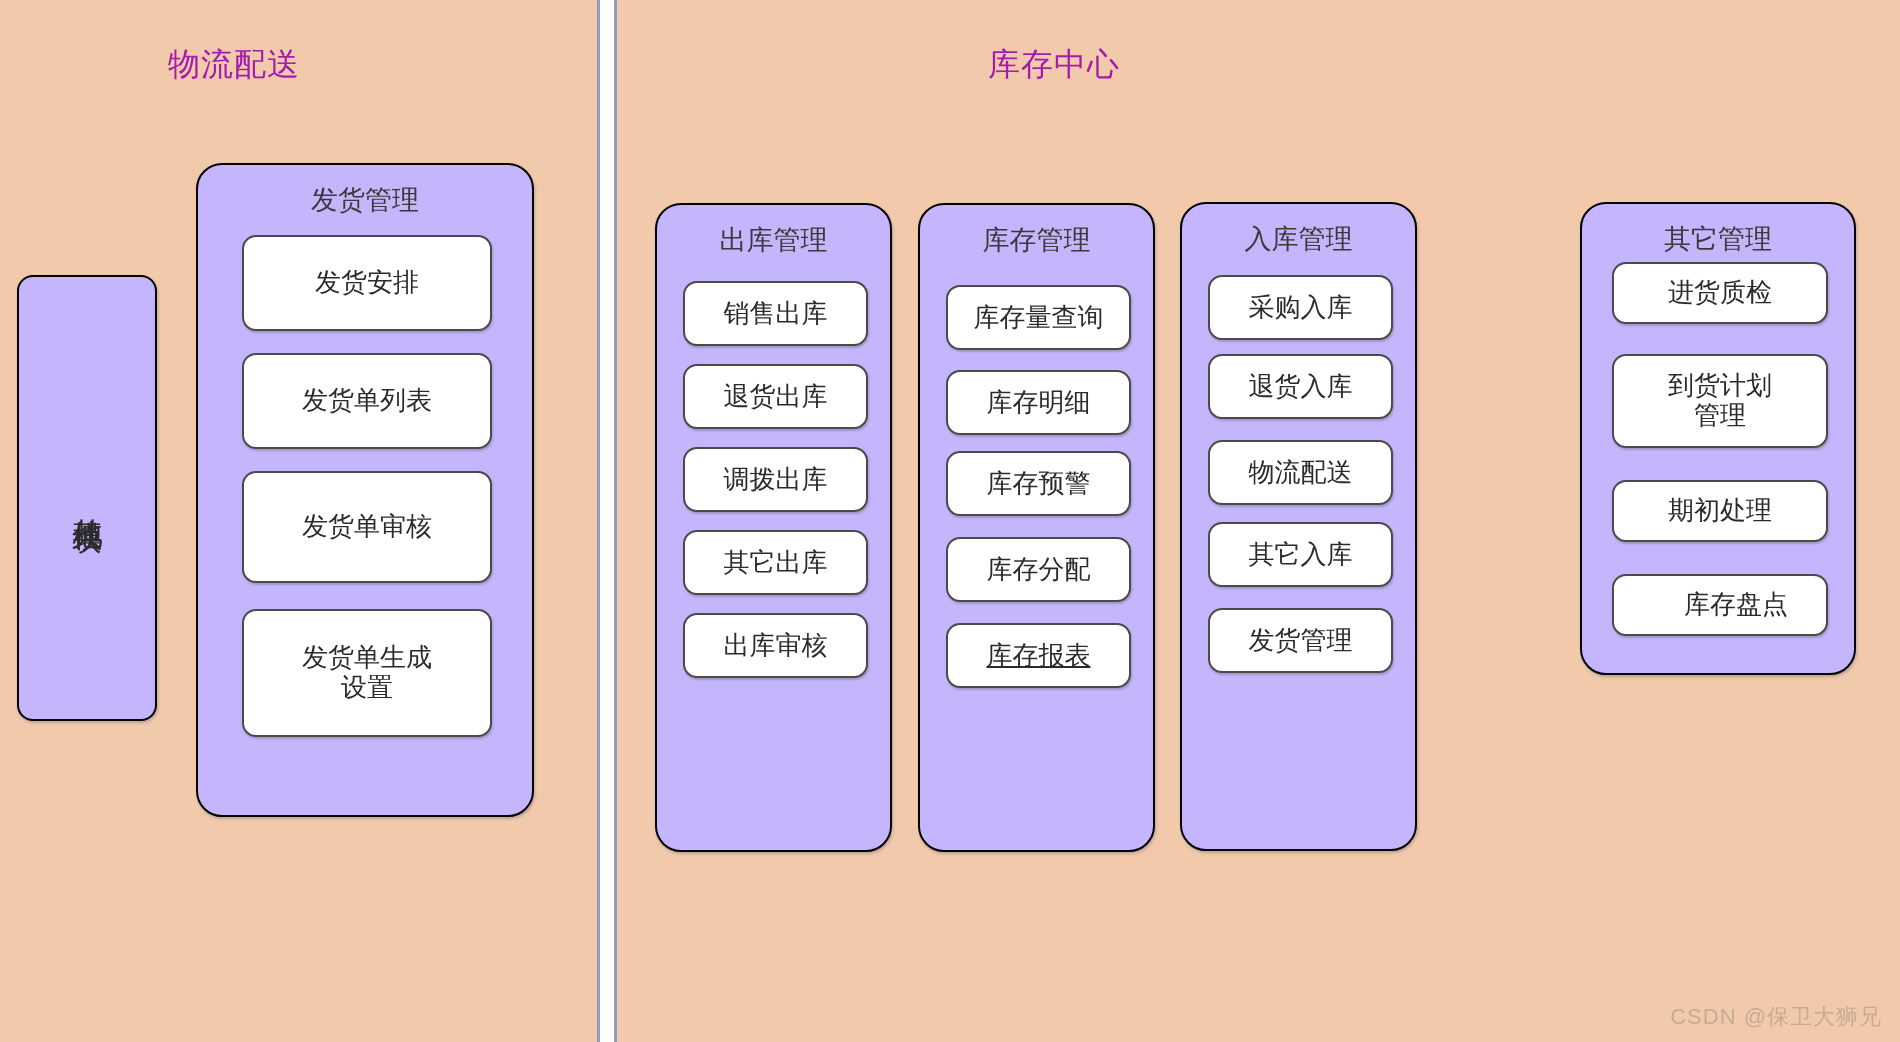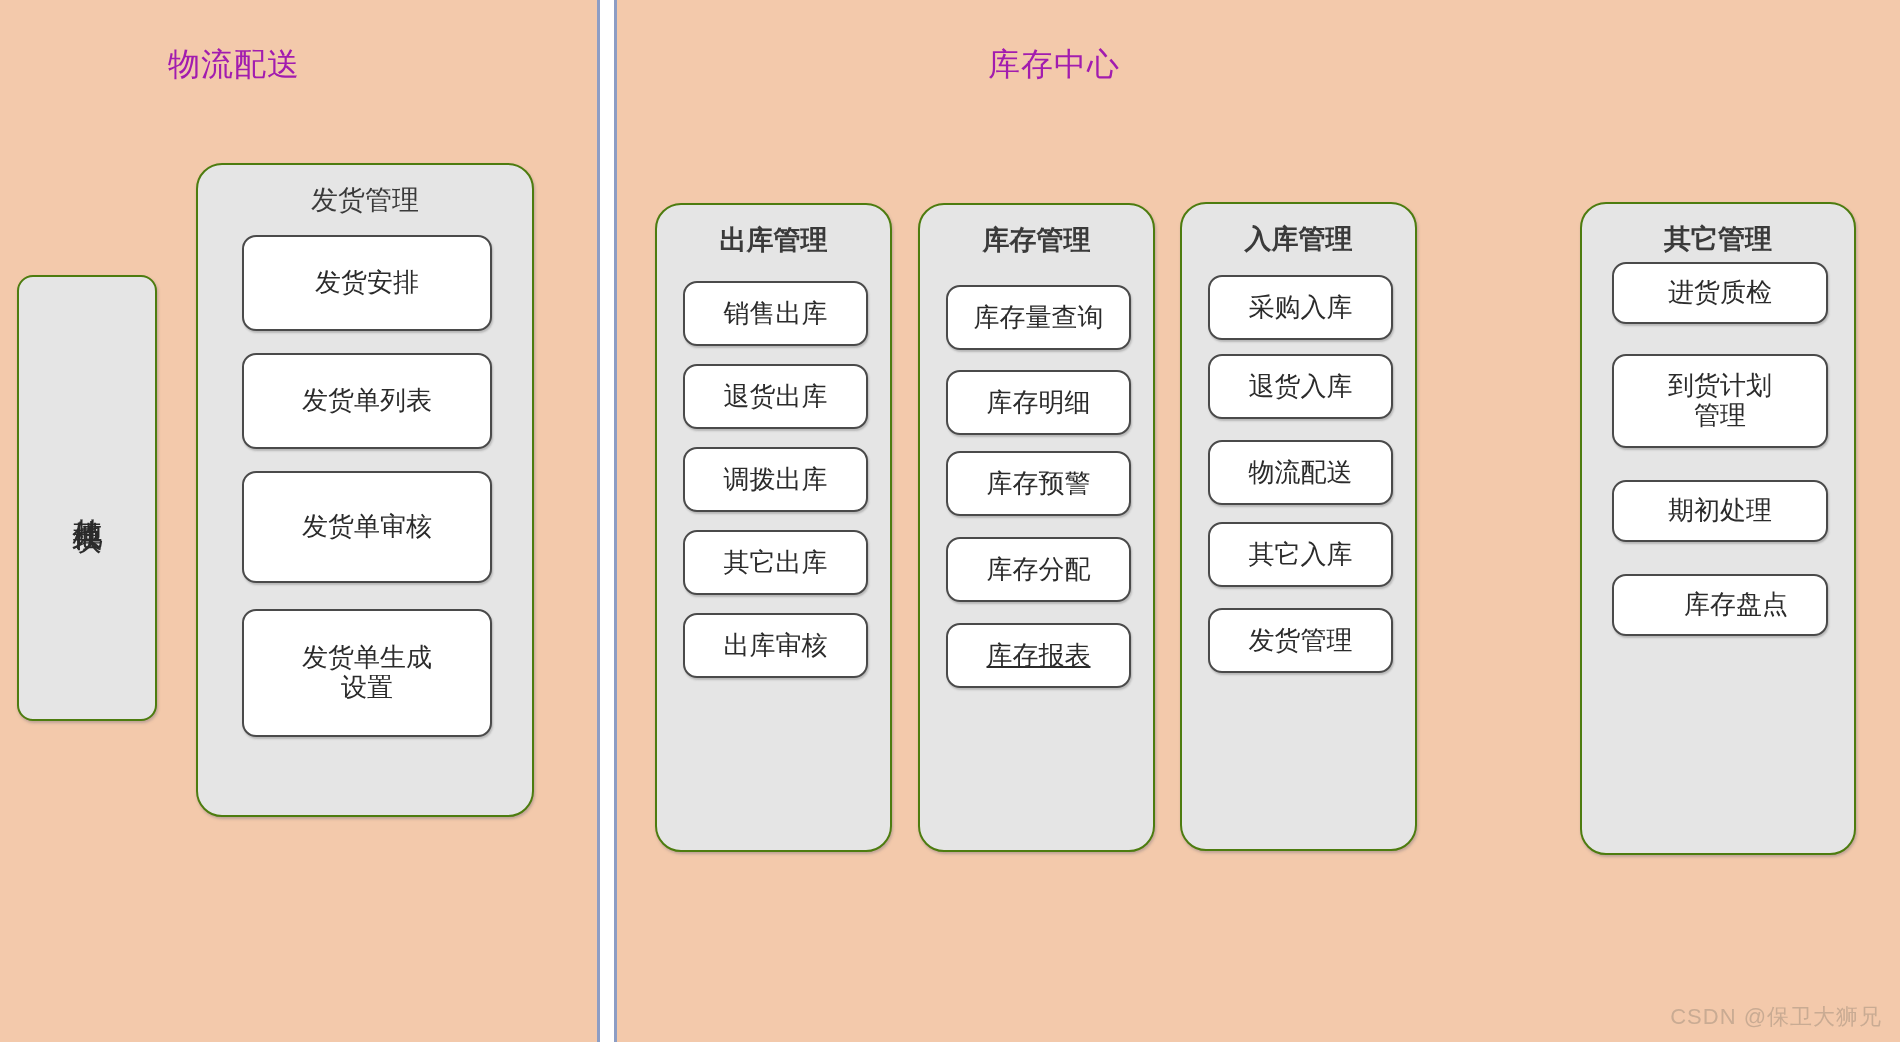--- a/index.html
+++ b/index.html
@@ -43,22 +43,22 @@
     line-height: 1;
     white-space: nowrap;
     letter-spacing: 1px;
   }
   #title-logistics { left: 168px;  top: 48px; }
   #title-inventory { left: 988px;  top: 48px; }
 
   
   .panel {
     position: absolute;
-    background: #e5e5e5;
-    border: 2px solid #4d7c0f;
+    background: #c4b5fd;
+    border: 2px solid #000000;
     border-radius: 26px;
     box-sizing: border-box;
     box-shadow: 1px 2px 3px rgba(90,90,110,0.35);
   }
 
   .panel-title {
     position: absolute;
     left: 0;
     width: 100%;
     text-align: center;
@@ -121,23 +121,23 @@
   }
   .sc0 { top: 70px;  height: 96px; }
   .sc1 { top: 188px; height: 96px; }
   .sc2 { top: 306px; height: 112px; }
   .sc3 { top: 444px; height: 128px; }
 
   
   #col-0 { left: 655px;  top: 203px; width: 237px; height: 649px; }
   #col-1 { left: 918px;  top: 203px; width: 237px; height: 649px; }
   #col-2 { left: 1180px; top: 202px; width: 237px; height: 649px; }
-  #col-3 { left: 1580px; top: 202px; width: 276px; height: 653px; }
-
-  .col .panel-title { top: 22px; font-weight: bold; }
+  #col-3 { left: 1580px; top: 202px; width: 276px; height: 473px; }
+
+  .col .panel-title { top: 22px; }
   .col .chip {
     left: 26px;
     width: 185px;
     height: 65px;
   }
   #col-3 .chip {
     left: 30px;
     width: 216px;
   }
 

